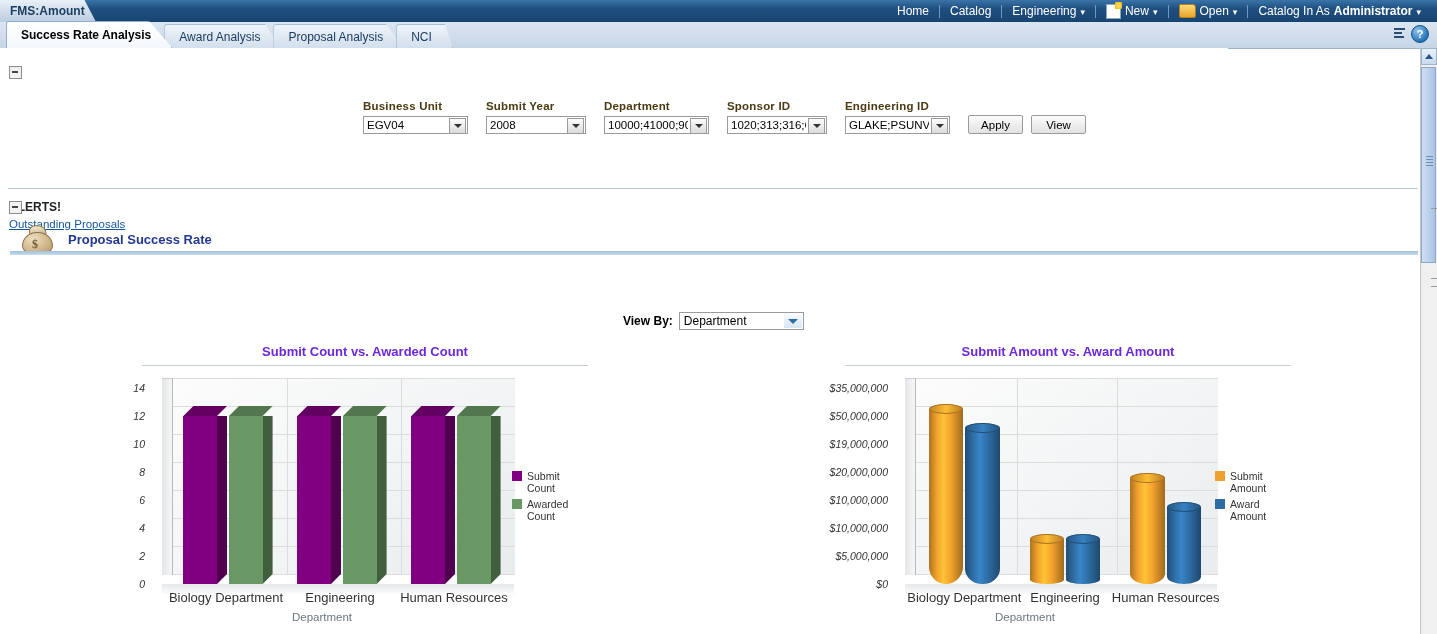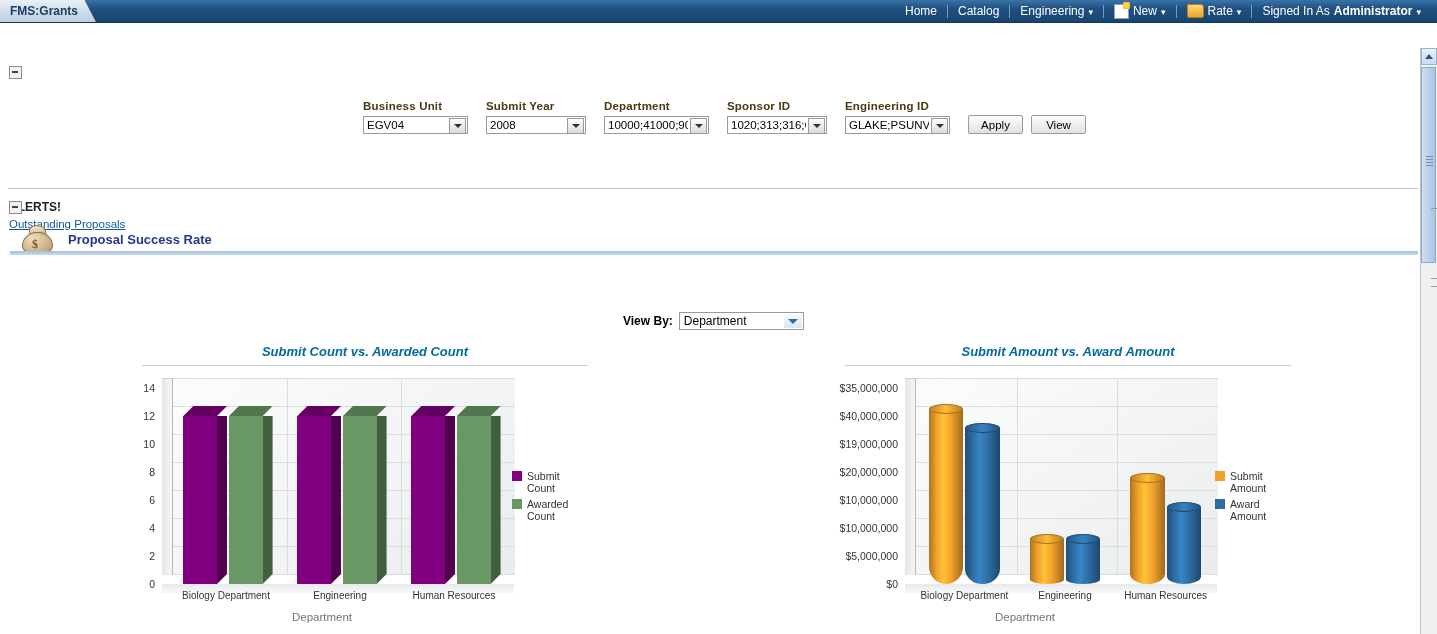--- a/index.html
+++ b/index.html
@@ -150,38 +150,38 @@
     position:absolute;right:1px;top:1px;width:18px;height:14px;
     background:linear-gradient(to bottom,#f6fafd,#d7e6f3);
     display:flex;align-items:center;justify-content:center;
   }
   .vbarrow:after{content:"";border-left:5px solid transparent;border-right:5px solid transparent;border-top:5px solid #2e6da4;}
 
   
   .chartwrap{position:absolute;top:292px;height:285px;}
   .chart-left{left:130px;width:470px;}
   .chart-right{left:833px;width:470px;}
-  .ctitle{text-align:center;font-size:13px;font-weight:bold;color:#0369a1;padding-top:4px;font-style:italic;}
+  .ctitle{text-align:center;font-size:13px;font-weight:bold;color:#6d28d9;padding-top:4px;}
   .ctitlerule{height:1px;background:#c4ccd4;margin:6px 12px 0 12px;}
   .plotarea{position:relative;width:470px;height:240px;}
 
   .ylabels{position:absolute;font-size:10.5px;color:#333;text-align:right;}
-  .ylabels div{position:absolute;right:1px;transform:translateY(-50%);white-space:nowrap;}
+  .ylabels div{position:absolute;right:11px;transform:translateY(-50%);white-space:nowrap;font-style:italic;}
 
   .gridbox{position:absolute;border-left:1px solid #b9b9b9;border-bottom:1px solid #b9b9b9;}
   .gridbox .gl{position:absolute;left:0;right:0;height:1px;background:#dcdcdc;}
   .gridbox .gv{position:absolute;top:0;bottom:0;width:1px;background:#dcdcdc;}
   .gridwall{position:absolute;background:linear-gradient(135deg,#fbfbfb,#eceff1);}
   .floor3d{position:absolute;background:linear-gradient(to bottom,#e9ecee,#f7f8f9);}
 
   .clegend{position:absolute;font-size:10.5px;color:#333;line-height:12px;}
   .clegend .le{display:flex;align-items:flex-start;gap:5px;margin-bottom:4px;}
   .clegend .sw{width:10px;height:10px;flex:none;margin-top:1px;}
 
-  .xlabels{position:absolute;font-size:10px;color:#333;}
+  .xlabels{position:absolute;font-size:13px;color:#333;}
   .xlabels span{position:absolute;transform:translateX(-50%);white-space:nowrap;}
   .axistitle{position:absolute;width:100%;text-align:center;font-size:11.5px;color:#6c7680;}
 
   
   .vscroll{position:absolute;right:0;top:48px;width:16px;height:586px;
     background:#f0f0f0;border-left:1px solid #c5c5c5;}
   .vsbtn{width:16px;height:17px;background:linear-gradient(to bottom,#e9f1fa,#c8daee);
     border:1px solid #9ab4cd;box-sizing:border-box;display:flex;align-items:center;justify-content:center;}
   .vsbtn.up{position:absolute;top:0;}
   .vsthumb{position:absolute;top:19px;width:15px;height:196px;
@@ -191,21 +191,21 @@
   .arrow-up{border-left:4px solid transparent;border-right:4px solid transparent;border-bottom:5px solid #2a5787;}
   .vstrack-tick{position:absolute;right:0;width:6px;height:1px;background:#9a9a9a;}
 </style>
 </head>
 <body>
 
 <div class="app">
 
   <div class="topbar">
     <div class="brandtab">
-      <span>FMS:Grants</span>
+      <span>FMS:Amount</span>
     </div>
     <div class="topnav">
       <div class="ti">
         <span>Home</span>
       </div>
       <div class="sep"></div>
       <div class="ti">
         <span>Catalog</span>
       </div>
       <div class="sep"></div>
@@ -215,32 +215,56 @@
       </div>
       <div class="sep"></div>
       <div class="ti">
         <span class="newicon"></span>
         <span>New</span>
         <span class="caret">▾</span>
       </div>
       <div class="sep"></div>
       <div class="ti">
         <span class="foldericon"></span>
-        <span>Rate</span>
+        <span>Open</span>
         <span class="caret">▾</span>
       </div>
       <div class="sep"></div>
       <div class="ti">
-        <span>Signed In As</span>
+        <span>Catalog In As</span>
         <span class="bold">Administrator</span>
         <span class="caret">▾</span>
       </div>
     </div>
   </div>
 
+  <div class="tabstrip">
+    <div class="tabs">
+      <div class="tab active">
+        <span>Success Rate Analysis</span>
+      </div>
+      <div class="tab">
+        <span>Award Analysis</span>
+      </div>
+      <div class="tab">
+        <span>Proposal Analysis</span>
+      </div>
+      <div class="tab">
+        <span>NCI</span>
+      </div>
+    </div>
+    <div class="tbright">
+      <div class="listicon">
+          <i></i>
+          <i></i>
+          <i></i>
+        </div>
+      <div class="helpicon">?</div>
+    </div>
+  </div>
 
   <div class="leftstripe"></div>
 
   <div class="canvas">
 
     <div class="secrow1">
       <span class="collapsebox"></span>
     </div>
 
     <div class="prompts">
@@ -419,21 +443,21 @@
       <div class="ctitle">Submit Amount vs. Award Amount</div>
       <div class="ctitlerule"></div>
       <div class="plotarea" id="plot-right">
           <div class="ylabels" style="left: 0px; top: 0px; width: 66px; height: 240px;">
             <div style="top: 218px;">$0</div>
             <div style="top: 190px;">$5,000,000</div>
             <div style="top: 162px;">$10,000,000</div>
             <div style="top: 134px;">$10,000,000</div>
             <div style="top: 106px;">$20,000,000</div>
             <div style="top: 78px;">$19,000,000</div>
-            <div style="top: 50px;">$40,000,000</div>
+            <div style="top: 50px;">$50,000,000</div>
             <div style="top: 22px;">$35,000,000</div>
           </div>
           <div class="gridwall" style="left: 72px; top: 12px; width: 10px; height: 196px; background: linear-gradient(to right, rgb(228, 231, 234), rgb(244, 246, 247)); border-top: 1px solid rgb(207, 207, 207);"></div>
           <div class="floor3d" style="left: 72px; top: 218px; width: 312px; height: 10px; background: linear-gradient(rgb(230, 233, 235), rgb(250, 251, 251));"></div>
           <div class="gridbox" style="left: 82px; top: 12px; width: 302px; height: 196px; background: linear-gradient(145deg, rgb(252, 252, 252) 0%, rgb(242, 244, 245) 55%, rgb(233, 236, 238) 100%);">
             <div class="gl" style="top: 196px;"></div>
             <div class="gl" style="top: 168px;"></div>
             <div class="gl" style="top: 140px;"></div>
             <div class="gl" style="top: 112px;"></div>
             <div class="gl" style="top: 84px;"></div>

